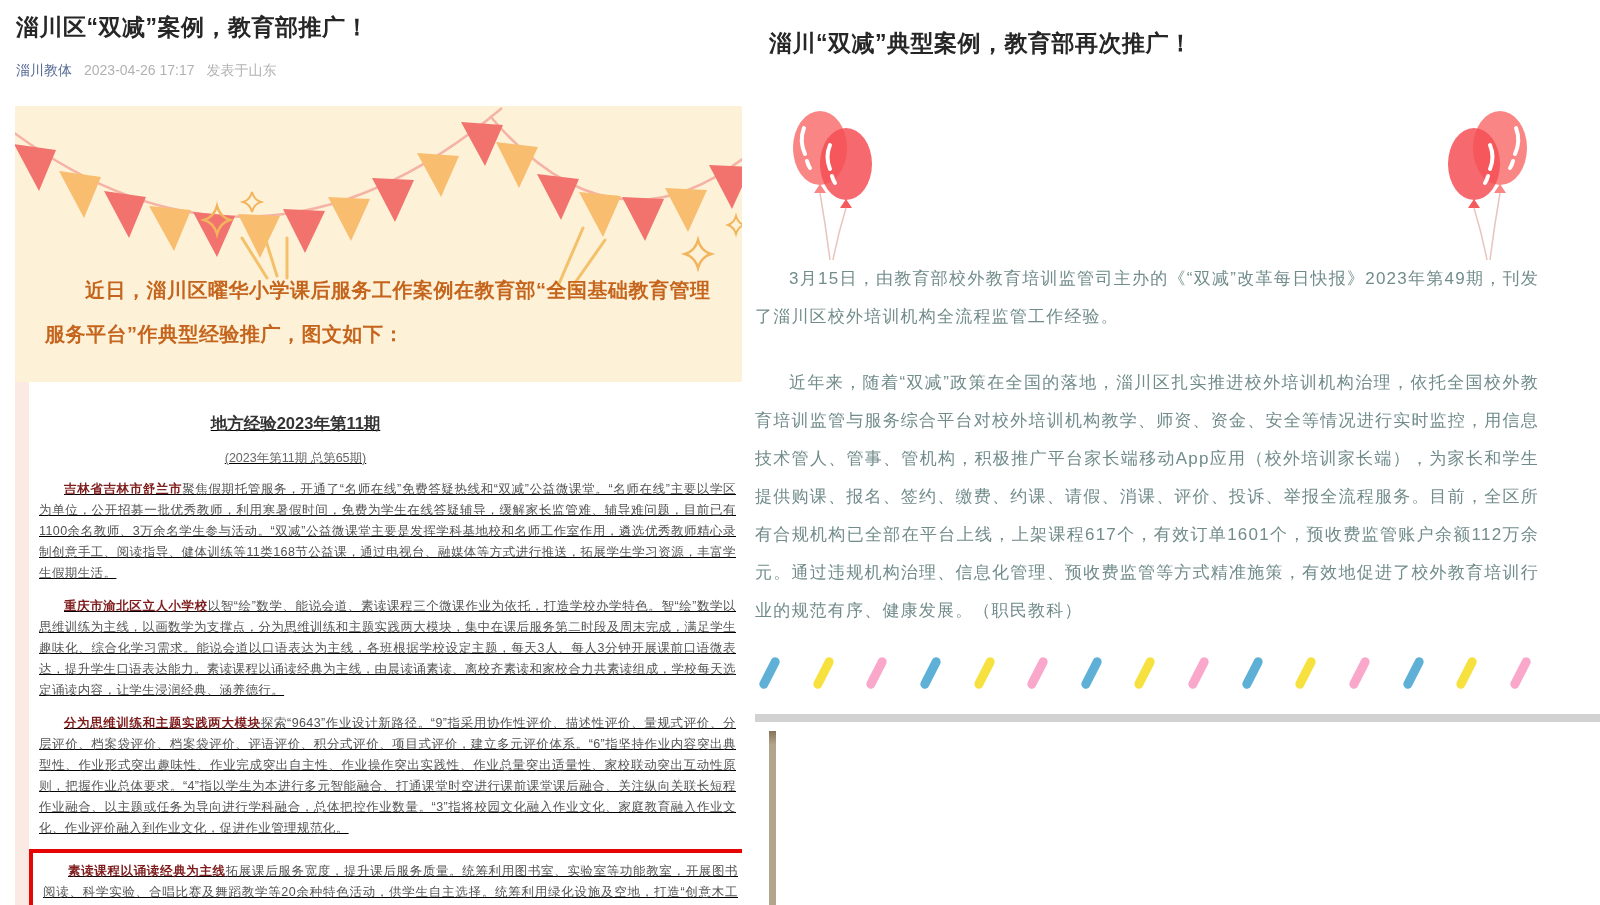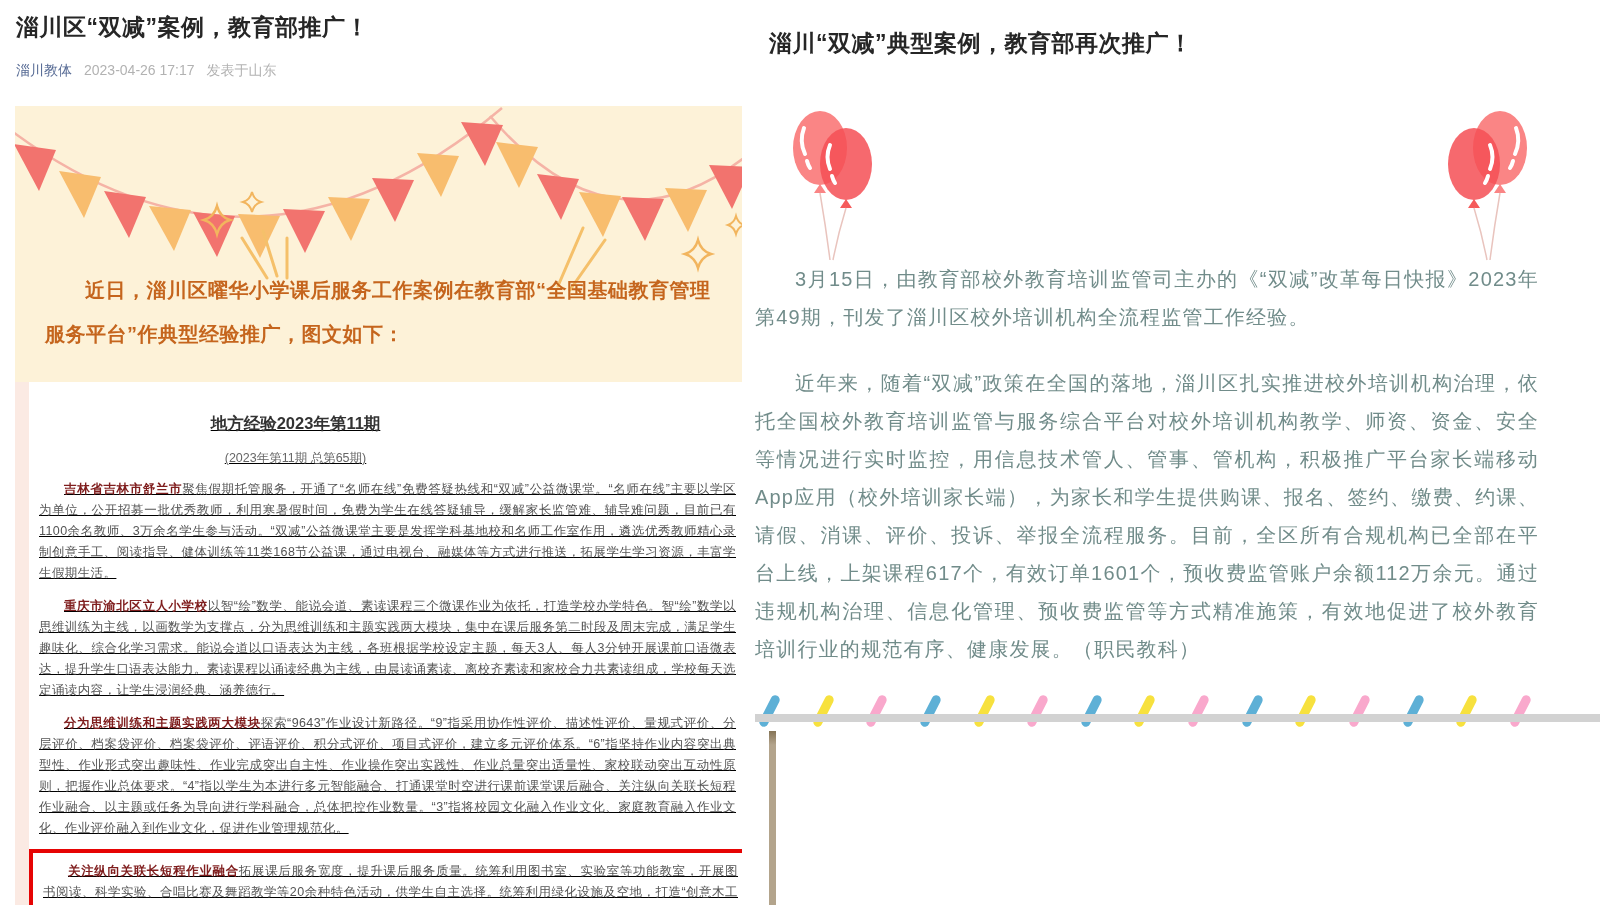--- a/index.html
+++ b/index.html
@@ -43,21 +43,21 @@
          text-indent:2em;letter-spacing:.4px;margin-top:12px;}
   .doc-p b{color:#7f1d1d;}
   .doc-p.boxed{border:4px solid var(--box-red);padding:8px 10px 10px 10px;
                margin:10px 0 0 -10px;width:723px;}
 
   
   .balloons{position:relative;height:150px;margin-top:40px;overflow:visible;}
   .balloons svg{position:absolute;top:0;overflow:visible;}
   .balloons .pair-left{left:35px;}
   .balloons .pair-right{left:680px;transform:scaleX(-1);}
-  .r-par{width:784px;margin-top:28px;font-size:20px;color:var(--right-text);
+  .r-par{width:784px;margin-top:28px;font-size:17px;color:var(--right-text);
          line-height:38px;letter-spacing:1.2px;text-align:justify;text-indent:2em;}
   .r-par:first-of-type{margin-top:12px;}
   .slash-row{width:780px;margin-top:22px;height:42px;display:flex;
              justify-content:space-between;align-items:center;padding:0 10px;}
   .slash{display:inline-block;width:9px;height:34px;border-radius:5px;transform:rotate(27deg);}
   .bottom-divider{position:absolute;left:0;top:714px;width:845px;height:8px;
                   background:var(--divider-gray);}
   .tan-line{position:absolute;left:14px;top:731px;width:7px;height:174px;
             background:linear-gradient(to bottom,#857456 0%,var(--tan-line) 8%,var(--tan-line) 100%);}
 </style>
@@ -110,21 +110,21 @@
       </svg>
       <p class="banner-text">近日，淄川区曜华小学课后服务工作案例在教育部“全国基础教育管理服务平台”作典型经验推广，图文如下：</p>
     </div>
 
     <div class="doc">
       <h2 class="doc-title">地方经验2023年第11期</h2>
       <div class="doc-subtitle">(2023年第11期 总第65期)</div>
       <p class="doc-p"><b>吉林省吉林市舒兰市</b><span>聚焦假期托管服务，开通了“名师在线”免费答疑热线和“双减”公益微课堂。“名师在线”主要以学区为单位，公开招募一批优秀教师，利用寒暑假时间，免费为学生在线答疑辅导，缓解家长监管难、辅导难问题，目前已有1100余名教师、3万余名学生参与活动。“双减”公益微课堂主要是发挥学科基地校和名师工作室作用，遴选优秀教师精心录制创意手工、阅读指导、健体训练等11类168节公益课，通过电视台、融媒体等方式进行推送，拓展学生学习资源，丰富学生假期生活。</span></p>
       <p class="doc-p"><b>重庆市渝北区立人小学校</b><span>以智“绘”数学、能说会道、素读课程三个微课作业为依托，打造学校办学特色。智“绘”数学以思维训练为主线，以画数学为支撑点，分为思维训练和主题实践两大模块，集中在课后服务第二时段及周末完成，满足学生趣味化、综合化学习需求。能说会道以口语表达为主线，各班根据学校设定主题，每天3人、每人3分钟开展课前口语微表达，提升学生口语表达能力。素读课程以诵读经典为主线，由晨读诵素读、离校齐素读和家校合力共素读组成，学校每天选定诵读内容，让学生浸润经典、涵养德行。</span></p>
       <p class="doc-p"><b>分为思维训练和主题实践两大模块</b><span>探索“9643”作业设计新路径。“9”指采用协作性评价、描述性评价、量规式评价、分层评价、档案袋评价、档案袋评价、评语评价、积分式评价、项目式评价，建立多元评价体系。“6”指坚持作业内容突出典型性、作业形式突出趣味性、作业完成突出自主性、作业操作突出实践性、作业总量突出适量性、家校联动突出互动性原则，把握作业总体要求。“4”指以学生为本进行多元智能融合、打通课堂时空进行课前课堂课后融合、关注纵向关联长短程作业融合、以主题或任务为导向进行学科融合，总体把控作业数量。“3”指将校园文化融入作业文化、家庭教育融入作业文化、作业评价融入到作业文化，促进作业管理规范化。</span></p>
-      <p class="doc-p boxed"><b>关注纵向关联长短程作业融合</b><span>拓展课后服务宽度，提升课后服务质量。统筹利用图书室、实验室等功能教室，开展图书阅读、科学实验、合唱比赛及舞蹈教学等20余种特色活动，供学生自主选择。统筹利用绿化设施及空地，打造“创意木工坊”“植物大世界”“校园小农场”等劳动教育实践基地，引导学生积极参与劳动实践。统筹教师特长爱好，强化活动课程开发和体系研究，推出了体育艺术、劳动教育、科学实践等5大类40余门活动课程，进一步丰富了学生课后服务活动内容。</span></p>
+      <p class="doc-p boxed"><b>素读课程以诵读经典为主线</b><span>拓展课后服务宽度，提升课后服务质量。统筹利用图书室、实验室等功能教室，开展图书阅读、科学实验、合唱比赛及舞蹈教学等20余种特色活动，供学生自主选择。统筹利用绿化设施及空地，打造“创意木工坊”“植物大世界”“校园小农场”等劳动教育实践基地，引导学生积极参与劳动实践。统筹教师特长爱好，强化活动课程开发和体系研究，推出了体育艺术、劳动教育、科学实践等5大类40余门活动课程，进一步丰富了学生课后服务活动内容。</span></p>
     </div>
   </section>
 
   <section class="article article-right">
     <h1 class="art-title">淄川“双减”典型案例，教育部再次推广！</h1>
 
     <div class="balloons">
       <svg class="pair-left" width="95" height="170" viewBox="0 0 95 170">
         <ellipse cx="30" cy="50" rx="27" ry="37" fill="#fa8585"></ellipse>
         <polygon points="30,86 24,95 36,95" fill="#fa8585"></polygon>

